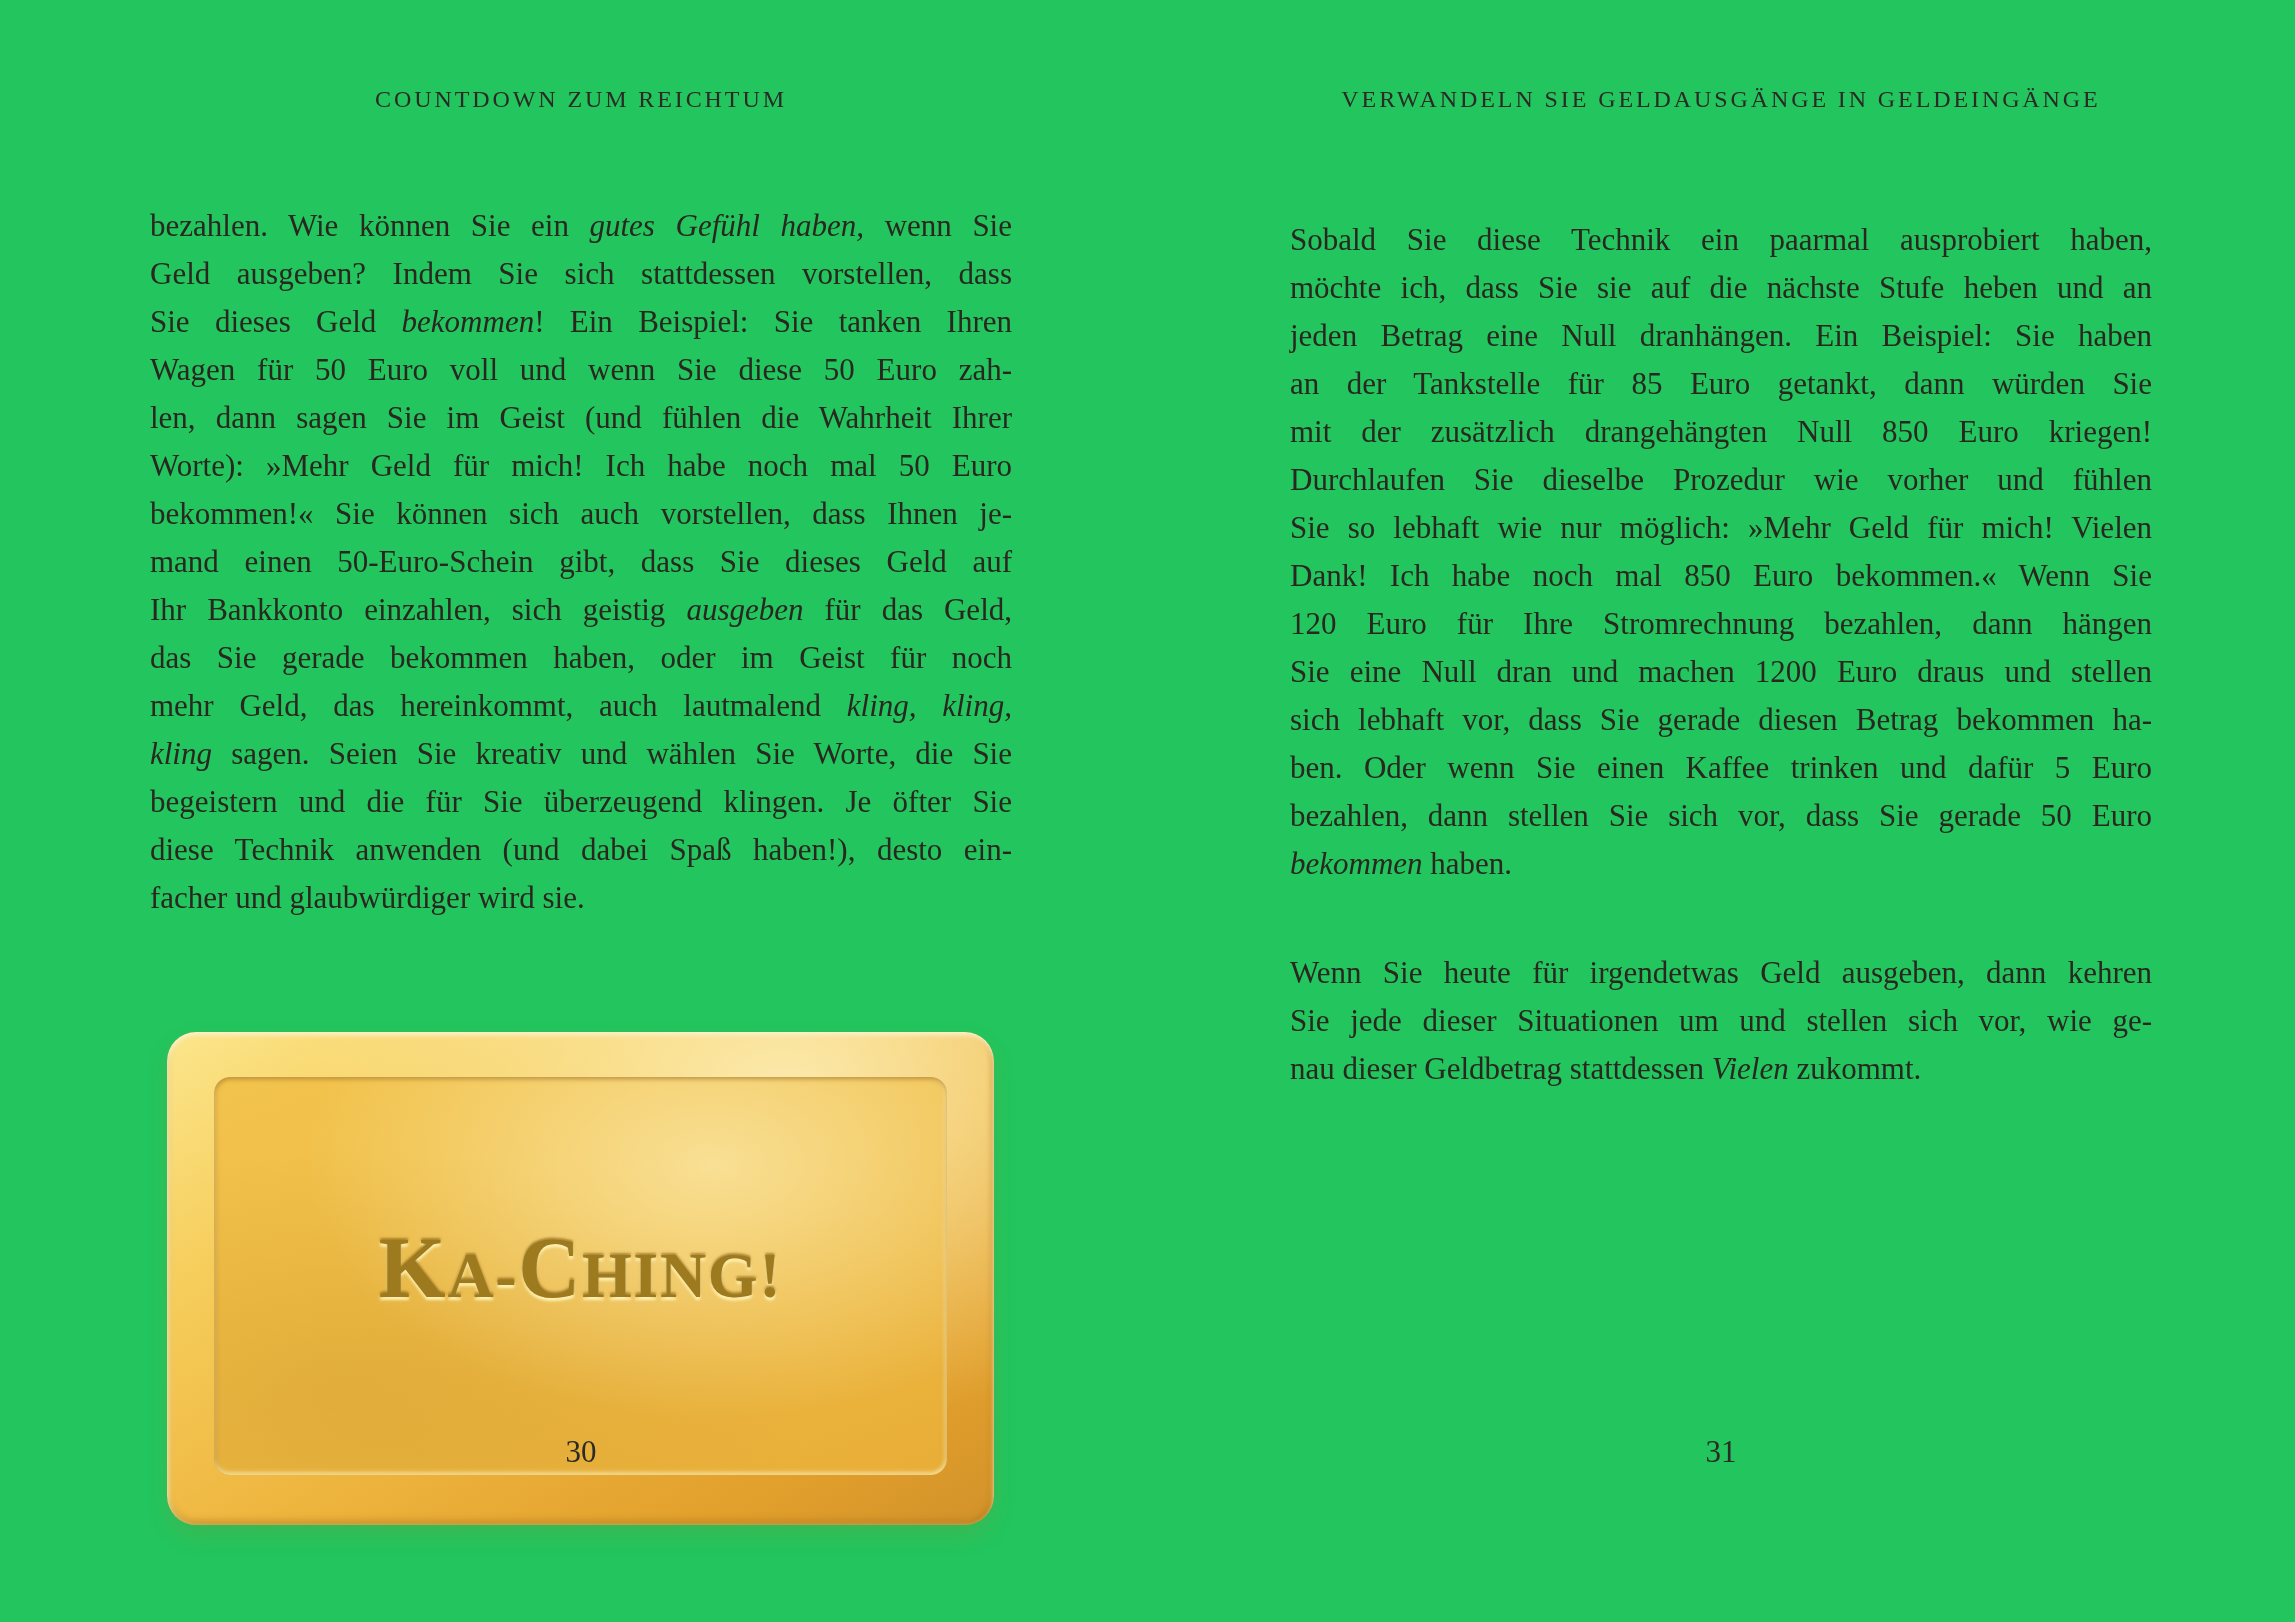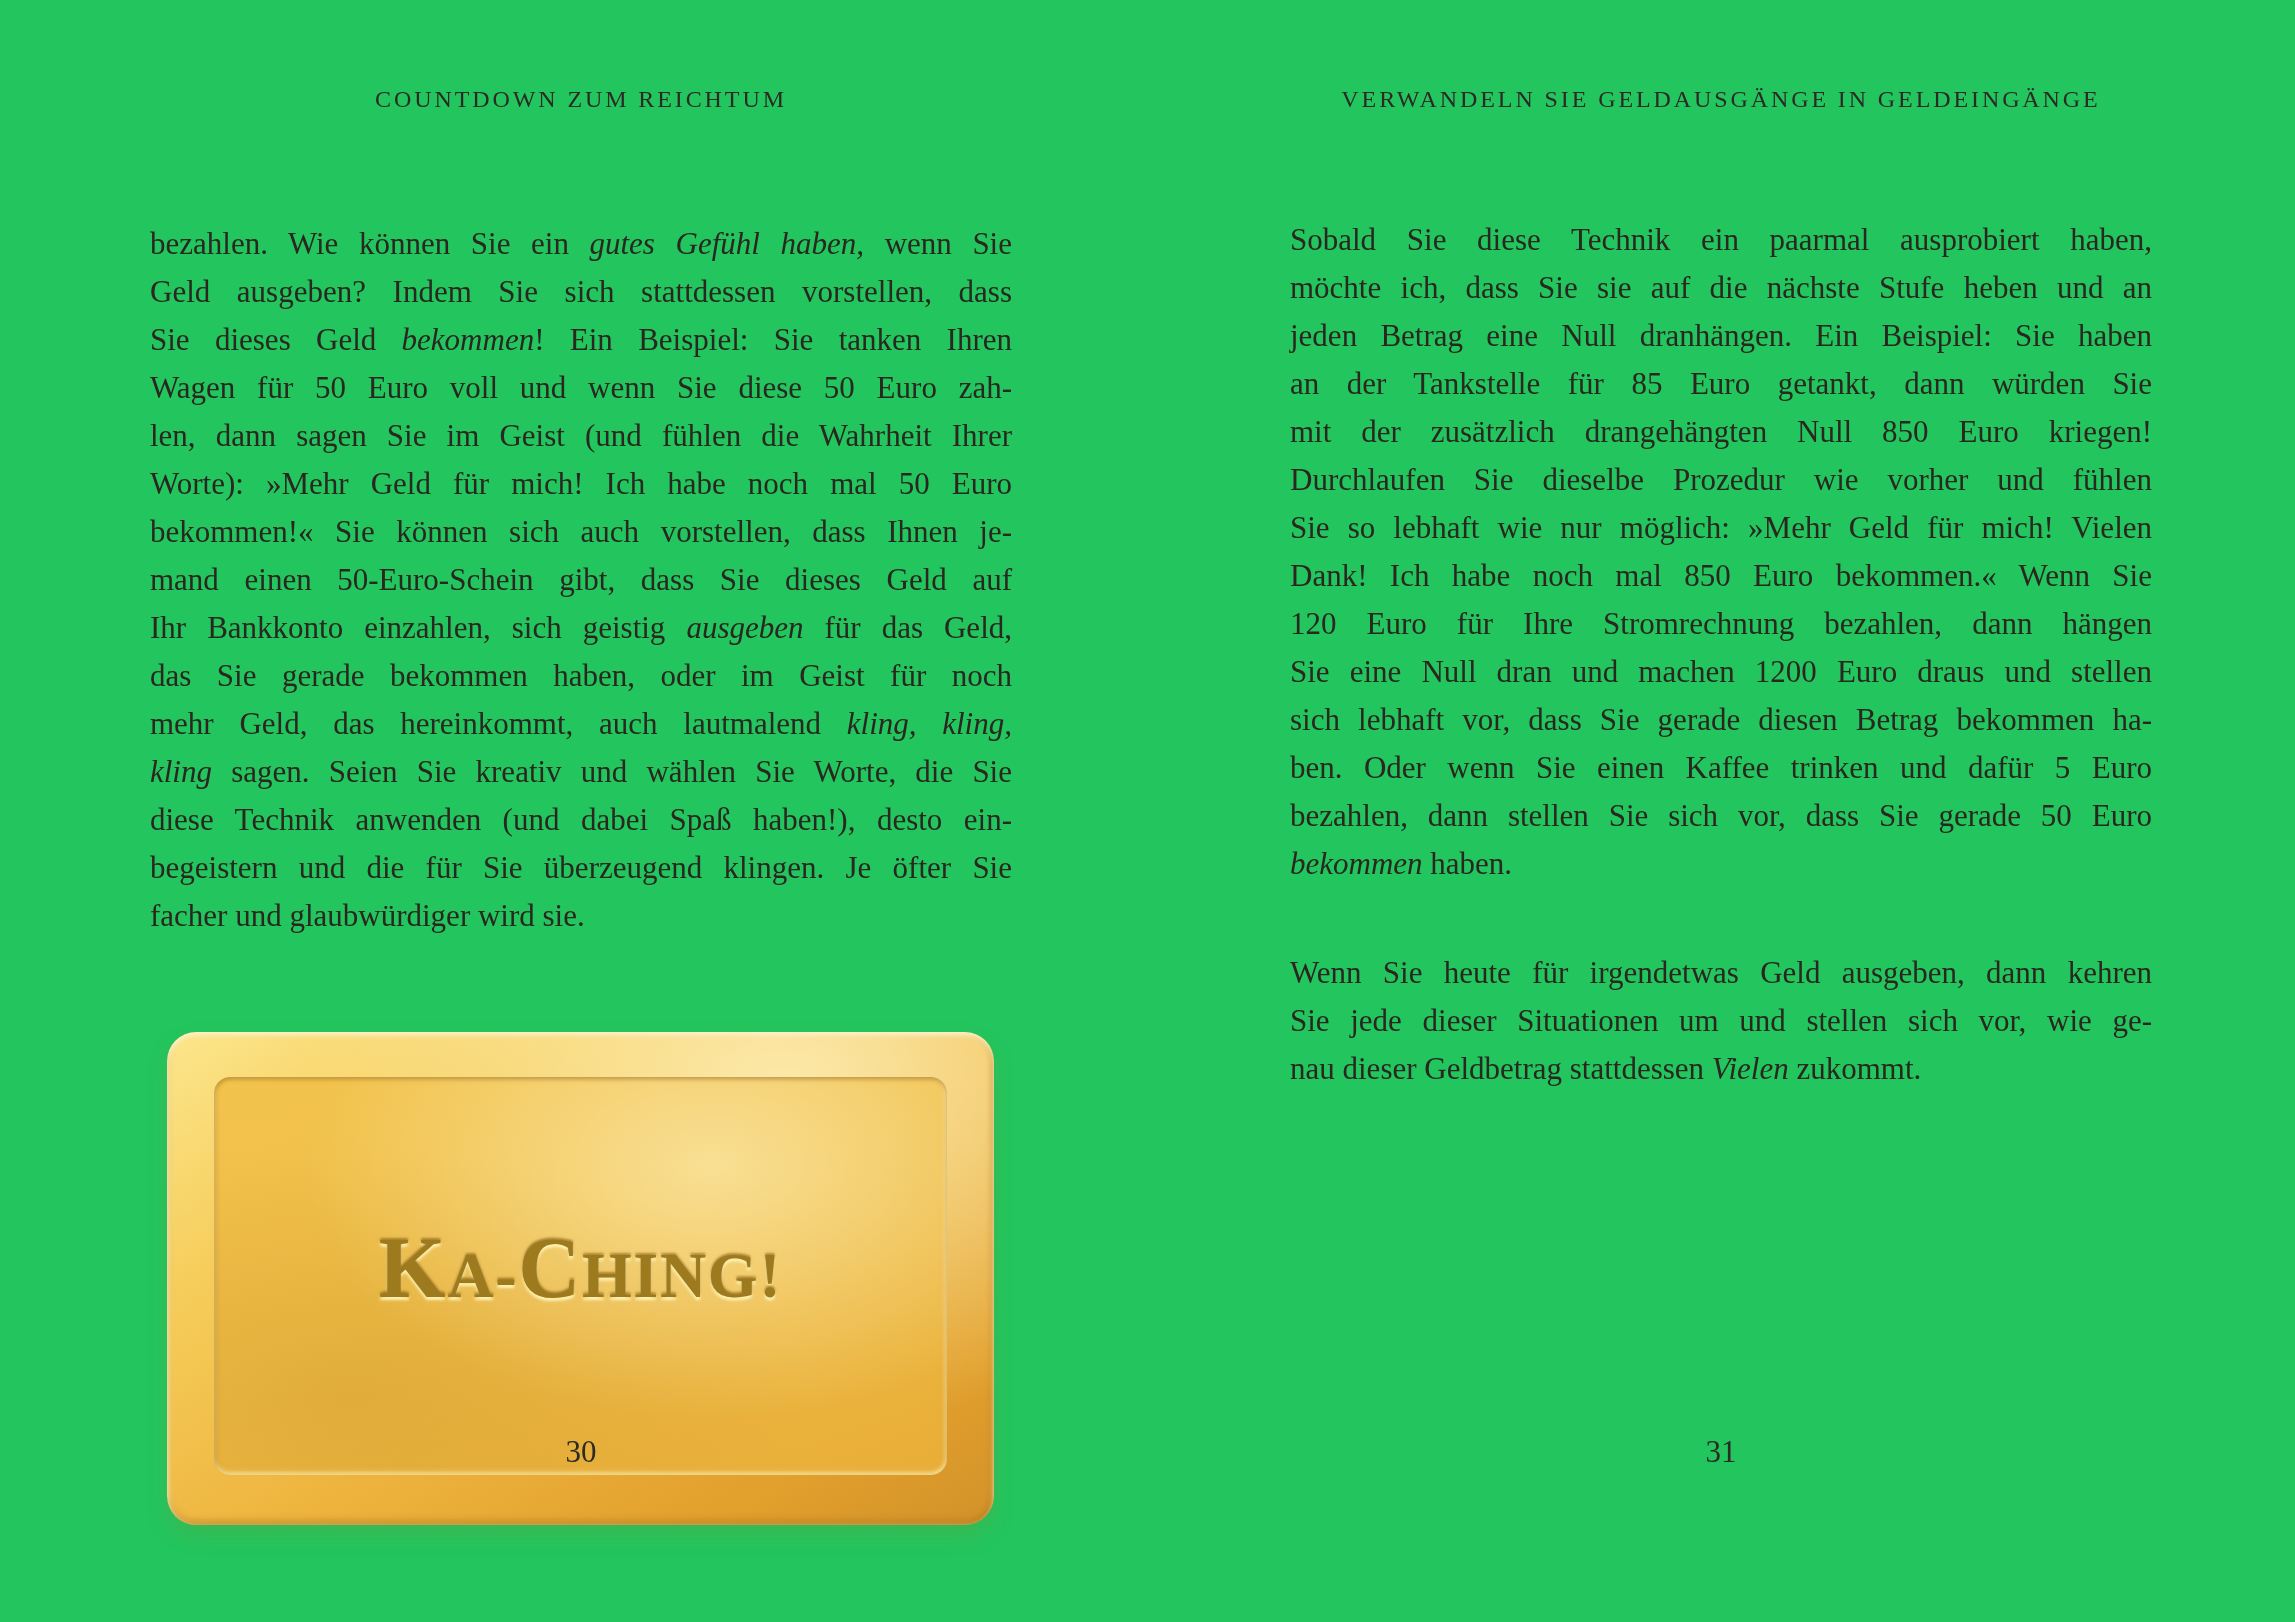--- a/index.html
+++ b/index.html
@@ -27,21 +27,21 @@
   #left-header  { left: 150px;  width: 862px; }
   #right-header { left: 1290px; width: 862px; }
 
   .body-text {
     position: absolute;
     width: 862px;
     font-size: 31px;
     line-height: 48px;
     color: #29271f;
   }
-  #left-para   { left: 150px;  top: 220px; }
+  #left-para   { left: 150px;  top: 202px; }
   #right-col   { left: 1290px; top: 216px; }
   #right-para2 { margin-top: 61px; }
 
   .line {
     text-align: justify;
     text-align-last: justify;
     height: 48px;
     white-space: nowrap;
   }
   .line.last {
@@ -132,22 +132,22 @@
         <div class="line"><span>Sie dieses Geld </span><span class="it">bekommen</span><span>! Ein Beispiel: Sie tanken Ihren</span></div>
         <div class="line"><span>Wagen für 50 Euro voll und wenn Sie diese 50 Euro zah-</span></div>
         <div class="line"><span>len, dann sagen Sie im Geist (und fühlen die Wahrheit Ihrer</span></div>
         <div class="line"><span>Worte): »Mehr Geld für mich! Ich habe noch mal 50 Euro</span></div>
         <div class="line"><span>bekommen!« Sie können sich auch vorstellen, dass Ihnen je-</span></div>
         <div class="line"><span>mand einen 50-Euro-Schein gibt, dass Sie dieses Geld auf</span></div>
         <div class="line"><span>Ihr Bankkonto einzahlen, sich geistig </span><span class="it">ausgeben</span><span> für das Geld,</span></div>
         <div class="line"><span>das Sie gerade bekommen haben, oder im Geist für noch</span></div>
         <div class="line"><span>mehr Geld, das hereinkommt, auch lautmalend </span><span class="it">kling, kling,</span></div>
         <div class="line"><span class="it">kling</span><span> sagen. Seien Sie kreativ und wählen Sie Worte, die Sie</span></div>
+        <div class="line"><span>begeistern und die für Sie überzeugend klingen. Je öfter Sie</span></div>
         <div class="line"><span>diese Technik anwenden (und dabei Spaß haben!), desto ein-</span></div>
-        <div class="line"><span>begeistern und die für Sie überzeugend klingen. Je öfter Sie</span></div>
         <div class="line last"><span>facher und glaubwürdiger wird sie.</span></div>
       </div>
 
     <div id="gold-bar">
       <div id="gold-bar-face">
         <div id="engraving"><span class="eg-lg">K</span><span class="eg-sm">A-</span><span class="eg-lg">C</span><span class="eg-sm">HING!</span></div>
       </div>
     </div>
 
     <div id="left-pagenum" class="page-number">30</div>

